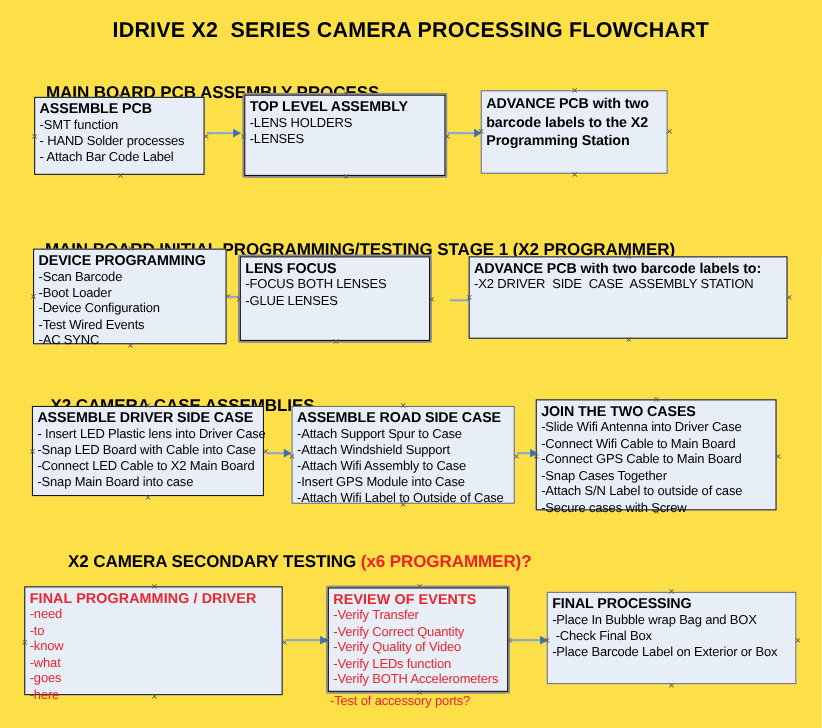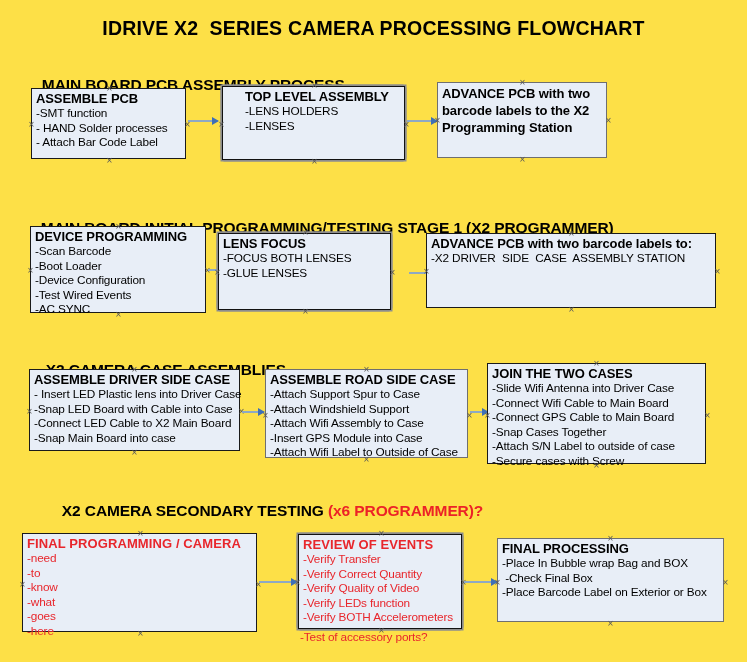--- a/index.html
+++ b/index.html
@@ -165,21 +165,21 @@
     <span class="handle" style="left:73px; top:67px;"></span>
     <span class="handle" style="left:-5px; top:31px;"></span>
     <span class="handle" style="left:151px; top:31px;"></span>
   </div>
 
   <div class="connector" style="left:188px; top:119px; width:30px;">
     <span class="shaft"></span>
     <span class="head"></span>
   </div>
 
-  <div class="node shadowed" style="left:222px; top:86px; width:183px; height:74px;padding-left:18px;">
+  <div class="node shadowed" style="left:222px; top:86px; width:183px; height:74px;">
     <div class="node-inner">
       <div class="node-title">TOP LEVEL ASSEMBLY</div>
       <div class="node-line">-LENS HOLDERS</div>
       <div class="node-line">-LENSES</div>
     </div>
     <span class="handle" style="left:87px; top:-6px;"></span>
     <span class="handle" style="left:87px; top:70px;"></span>
     <span class="handle" style="left:-6px; top:33px;"></span>
     <span class="handle" style="left:179px; top:33px;"></span>
   </div>
@@ -309,21 +309,21 @@
     <span class="handle" style="left:-5px; top:47px;"></span>
     <span class="handle" style="left:215px; top:47px;"></span>
   </div>
 
   <div class="section-heading" style="left:45px; top:484px;">
     <span>X2 CAMERA SECONDARY TESTING </span><span class="accent">(x6 PROGRAMMER)?</span>
   </div>
 
   <div class="node red" style="left:22px; top:533px; width:235px; height:99px;">
     <div class="node-inner">
-      <div class="node-title">FINAL PROGRAMMING / CAMERA</div>
+      <div class="node-title">FINAL PROGRAMMING / DRIVER</div>
       <div class="node-line">-need</div>
       <div class="node-line">-to</div>
       <div class="node-line">-know</div>
       <div class="node-line">-what</div>
       <div class="node-line">-goes</div>
       <div class="node-line">-here</div>
     </div>
     <span class="handle" style="left:113px; top:-5px;"></span>
     <span class="handle" style="left:113px; top:95px;"></span>
     <span class="handle" style="left:-5px; top:46px;"></span>

